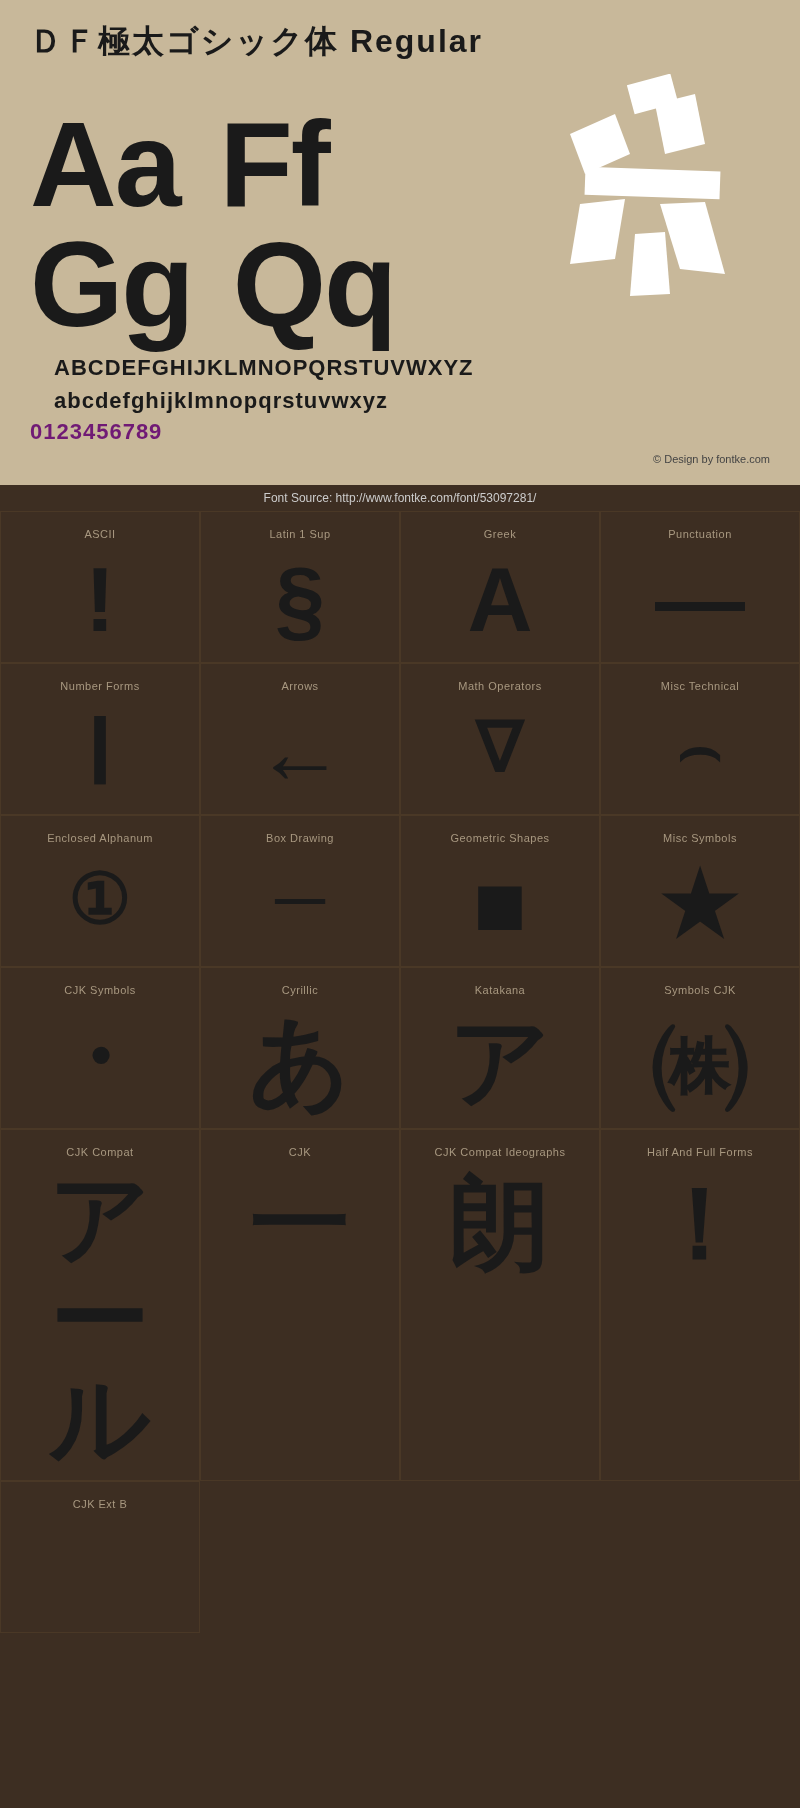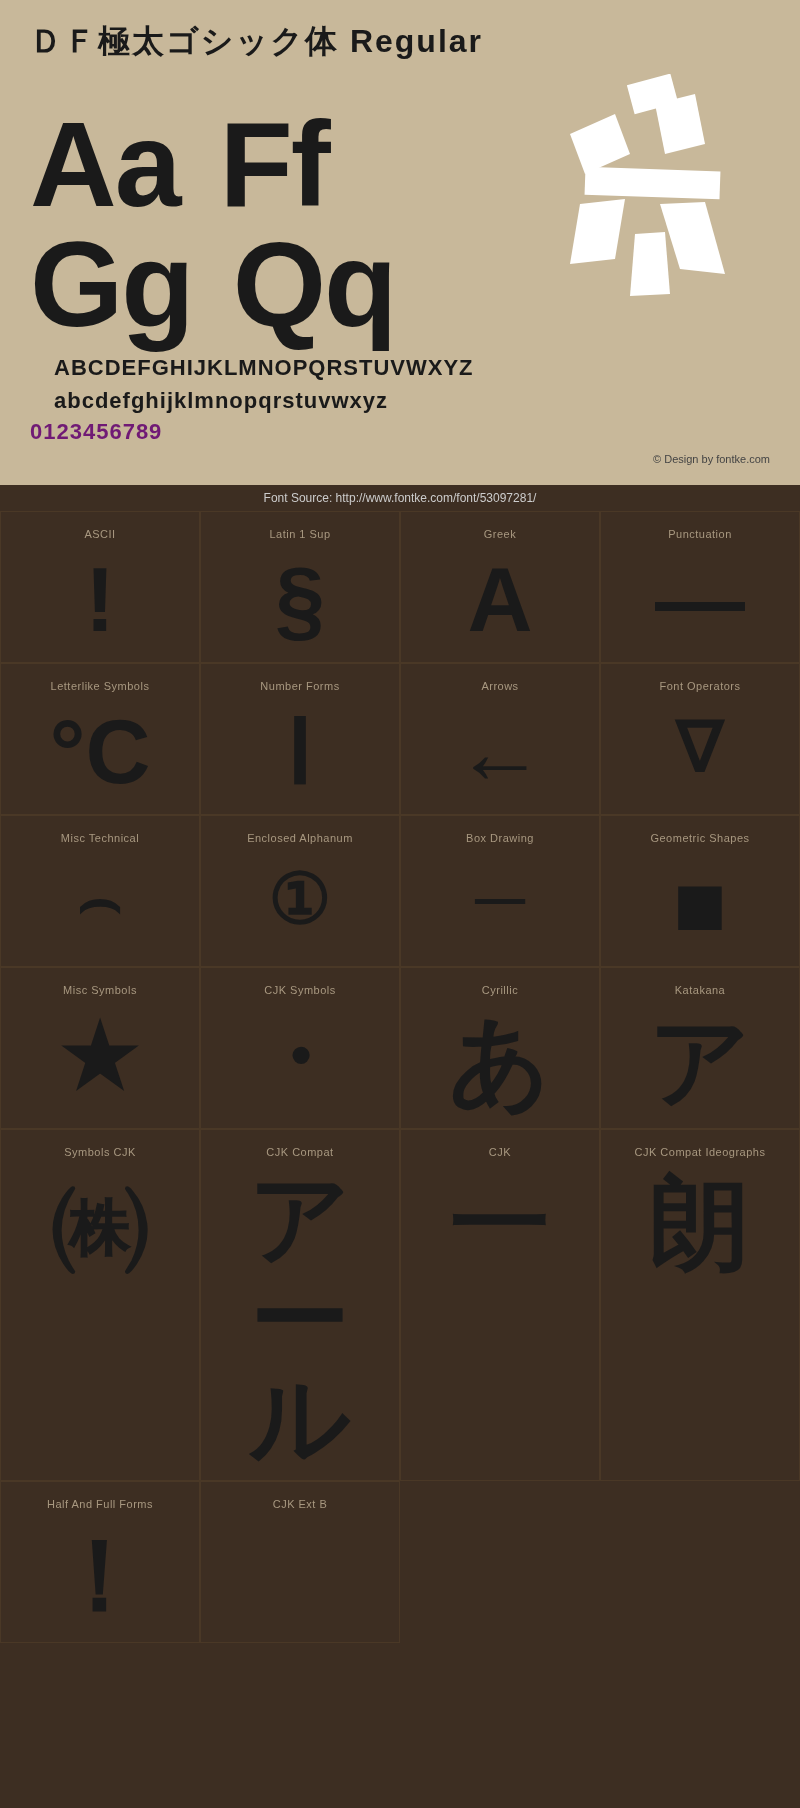--- a/index.html
+++ b/index.html
@@ -181,33 +181,29 @@
     </div>
     <div class="glyph-cell">
       <div class="glyph-label">Greek</div>
       <div class="glyph-symbol">Α</div>
     </div>
     <div class="glyph-cell">
       <div class="glyph-label">Punctuation</div>
       <div class="glyph-symbol">—</div>
     </div>
     <div class="glyph-cell">
-      <div class="glyph-label">Letterlike Symbols</div>
-      <div class="glyph-symbol">°C</div>
-    </div>
-    <div class="glyph-cell">
       <div class="glyph-label">Number Forms</div>
       <div class="glyph-symbol">Ⅰ</div>
     </div>
     <div class="glyph-cell">
       <div class="glyph-label">Arrows</div>
       <div class="glyph-symbol">←</div>
     </div>
     <div class="glyph-cell">
-      <div class="glyph-label">Font Operators</div>
+      <div class="glyph-label">Math Operators</div>
       <div class="glyph-symbol medium">∇</div>
     </div>
     <div class="glyph-cell">
       <div class="glyph-label">Misc Technical</div>
       <div class="glyph-symbol medium">⌢</div>
     </div>
     <div class="glyph-cell">
       <div class="glyph-label">Enclosed Alphanum</div>
       <div class="glyph-symbol medium">①</div>
     </div>

